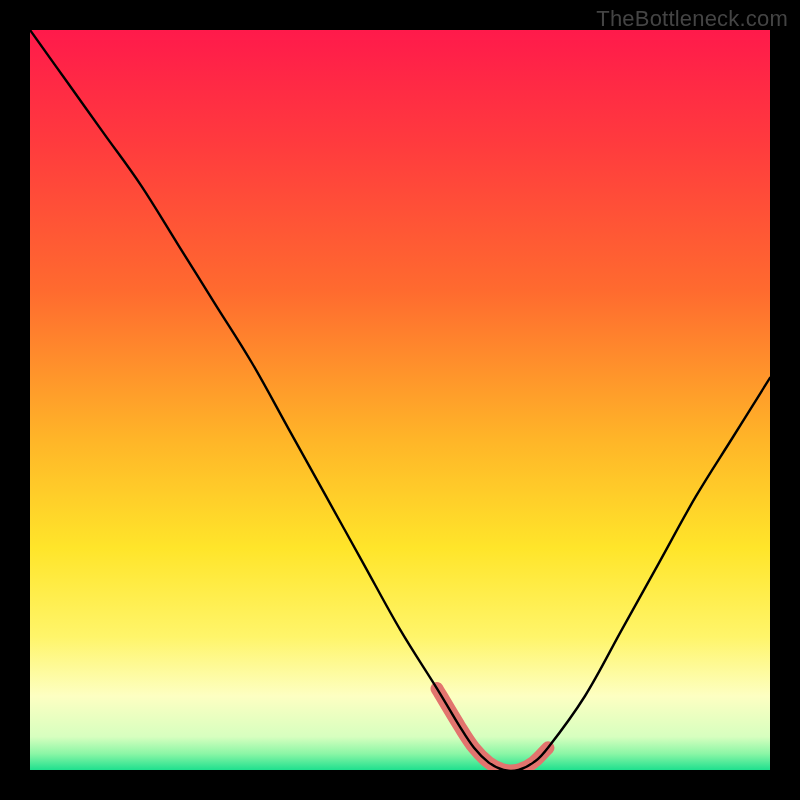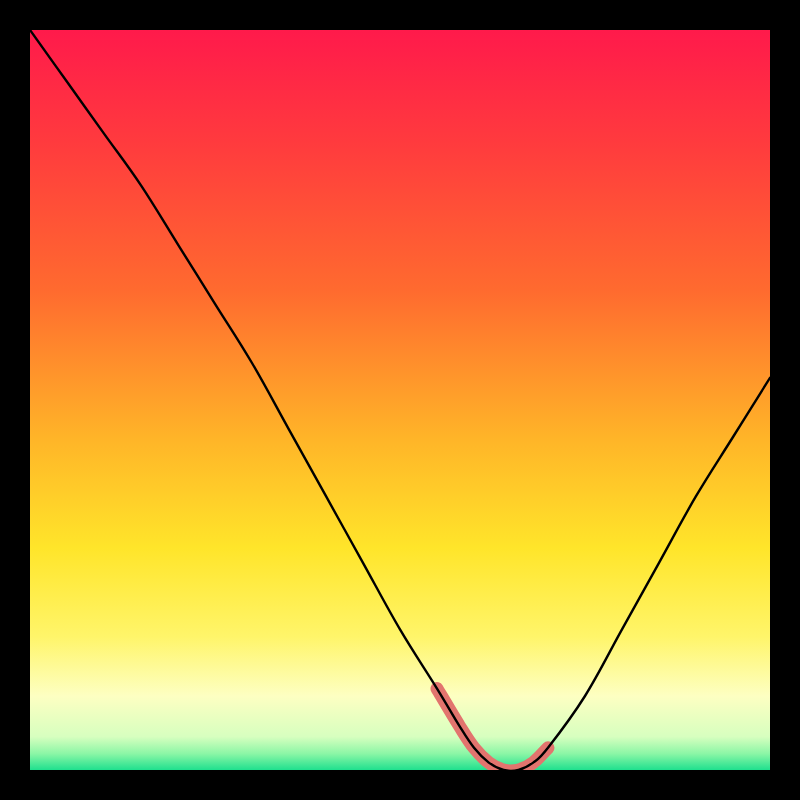--- a/index.html
+++ b/index.html
@@ -35,20 +35,21 @@
     height: 740px;
   }
   svg {
     display: block;
   }
 </style>
 </head>
 <body>
 
 <div class="frame">
+  <div class="watermark">TheBottleneck.com</div>
 
   <div class="plot-wrap">
     <svg id="plot-svg" viewBox="0 0 740 740" width="740" height="740">
       <defs>
         <linearGradient id="bg-grad" x1="0" y1="0" x2="0" y2="1">
             <stop offset="0%" stop-color="#ff1a4b"></stop>
             <stop offset="15%" stop-color="#ff3a3e"></stop>
             <stop offset="35%" stop-color="#ff6a2f"></stop>
             <stop offset="55.00000000000001%" stop-color="#ffb428"></stop>
             <stop offset="70%" stop-color="#ffe52a"></stop>

